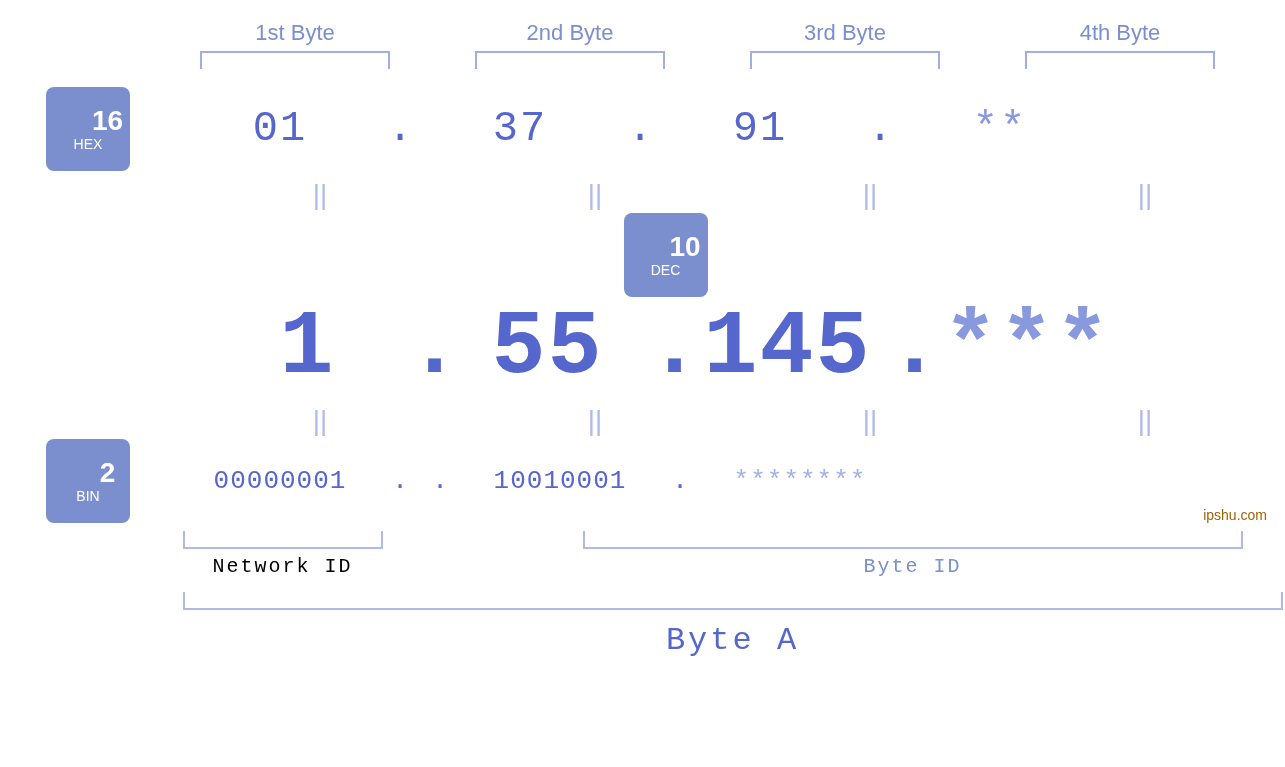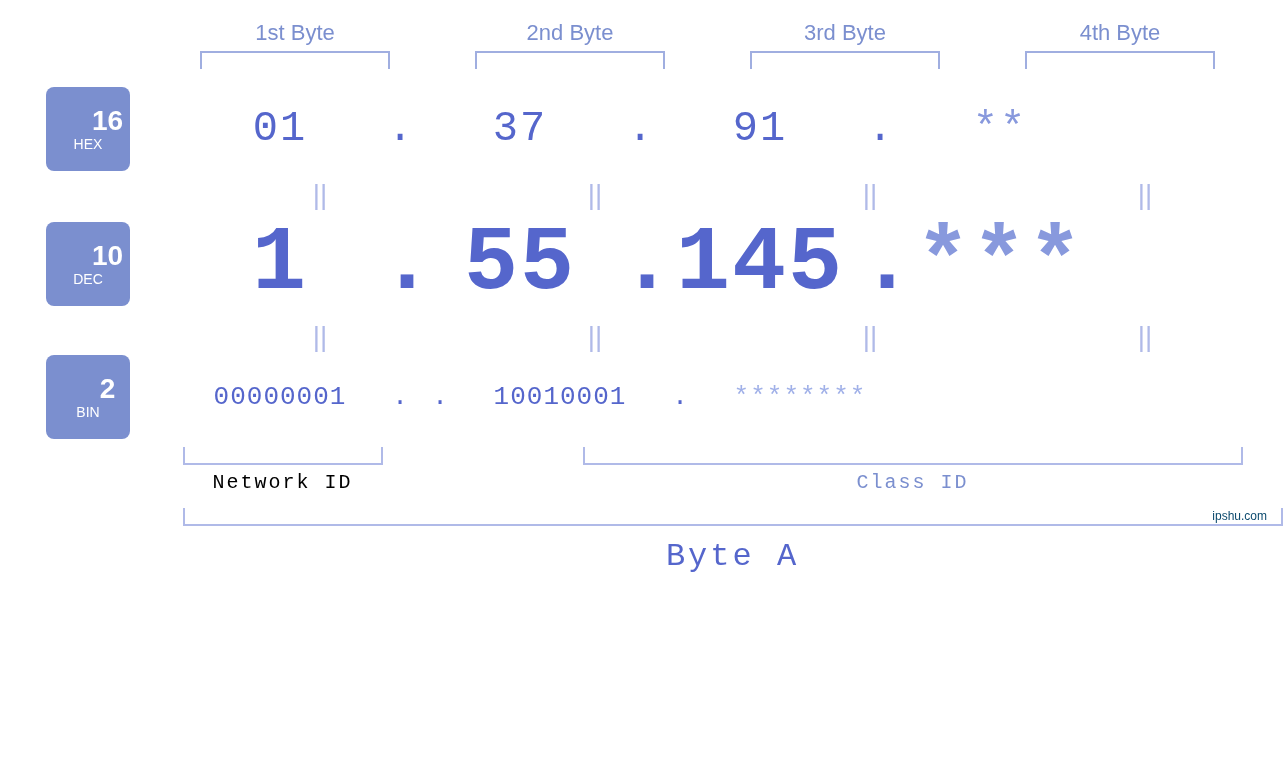--- a/index.html
+++ b/index.html
@@ -154,22 +154,22 @@
       width: 200px;
       text-align: center;
       font-family: Arial, sans-serif;
     }
 
     
     .watermark {
       position: absolute;
       bottom: 18px;
       right: 18px;
-      color: #0c4a6e;
-      font-size: 12px;
+      color: #a16207;
+      font-size: 14px;
       font-family: Arial, sans-serif;
       padding-left: 20px;
     }
 
     
     .masked {
       color: #8899dd;
     }
 
     .masked-bin {
@@ -211,21 +211,21 @@
     </div>
   </div>
 
   <div class="equals-row" style="margin-top: 8px;">
     <div class="equals-sign">||</div>
     <div class="equals-sign">||</div>
     <div class="equals-sign">||</div>
     <div class="equals-sign">||</div>
   </div>
 
-  <div class="data-row" style="margin-top: 0;">
+  <div class="data-row" style="margin-top: 0; flex-direction: column;">
     <div class="badge">
       <span class="badge-number">10</span>
       <span class="badge-label">DEC</span>
     </div>
     <div class="values-container">
       <div class="byte-value dec-value">1</div>
       <div class="dot dec-dot">.</div>
       <div class="byte-value dec-value">55</div>
       <div class="dot dec-dot">.</div>
       <div class="byte-value dec-value">145</div>
@@ -258,21 +258,21 @@
 
   <div style="display:flex; width:1100px; margin-left:180px; margin-top:8px;">
     <div style="width:200px; height:18px; border-bottom:2px solid #b0bae8; border-left:2px solid #b0bae8; border-right:2px solid #b0bae8;"></div>
     <div style="width:200px;"></div>
     <div style="width:660px; height:18px; border-bottom:2px solid #b0bae8; border-left:2px solid #b0bae8; border-right:2px solid #b0bae8;"></div>
   </div>
 
   <div style="display:flex; width:1100px; margin-left:180px; margin-top:6px;">
     <div style="width:200px; text-align:center; color:#000000; font-size:20px; font-family:'Courier New',Courier,monospace; letter-spacing:2px;">Network ID</div>
     <div style="width:200px;"></div>
-    <div style="width:660px; text-align:center; color:#7b8fcf; font-size:20px; font-family:'Courier New',Courier,monospace; letter-spacing:2px;">Class ID</div>
+    <div style="width:660px; text-align:center; color:#7b8fcf; font-size:20px; font-family:'Courier New',Courier,monospace; letter-spacing:2px;">Byte ID</div>
   </div>
 
   <div style="width:1100px; margin-left:180px; margin-top:14px;">
     <div style="width:100%; height:18px; border-bottom:2px solid #b0bae8; border-left:2px solid #b0bae8; border-right:2px solid #b0bae8;"></div>
   </div>
 
   <div style="width:1100px; margin-left:180px; text-align:center; margin-top:12px;">
     <span style="color:#5566cc; font-size:32px; font-family:'Courier New',Courier,monospace; letter-spacing:3px;">Byte A</span>
   </div>
 

